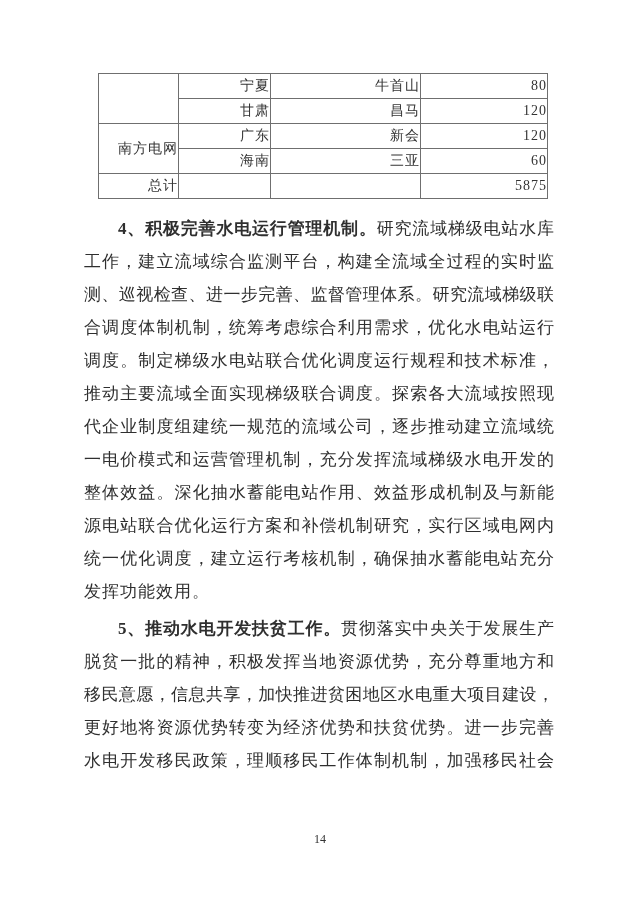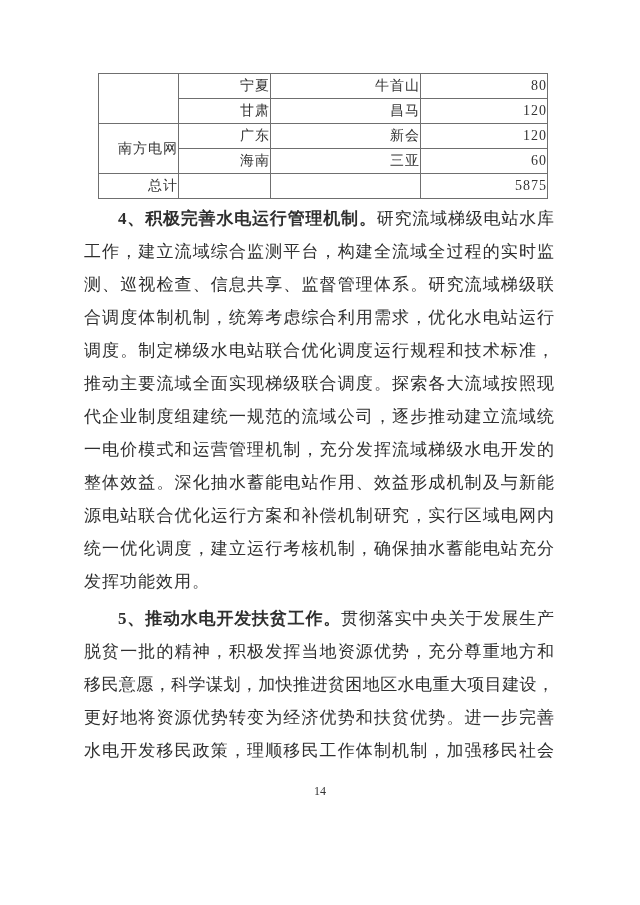--- a/index.html
+++ b/index.html
@@ -36,21 +36,21 @@
     overflow: hidden;
   }
   .col-grid    { width: 79px; }
   .col-prov    { width: 91px; }
   .col-proj    { width: 149px; margin-top: 23px; }
   .col-val     { width: 126px; margin-left: 24px; }
 
   
   .body-text {
     position: absolute;
-    left: 84px; top: 202px;
+    left: 84px; top: 212px;
     width: 470px;
     color: #2f2f2f;
   }
   .line {
     height: 33px;
     line-height: 33px;
     font-size: 17px;
     text-align: justify;
     text-align-last: justify;
     white-space: nowrap;
@@ -60,21 +60,21 @@
   [data-name="paragraph-4-lines"] .line:last-child {
     text-align-last: left;
     letter-spacing: 1px;
     white-space: normal;
   }
   .para5 { margin-top: 4px; }
 
   
   .page-number {
     position: absolute;
-    left: 0; top: 784px;
+    left: 0; top: 832px;
     width: 640px;
     text-align: center;
     font-size: 12px;
     color: #333333;
     font-family: "Liberation Serif", "DejaVu Serif", serif;
   }
 </style>
 </head>
 <body>
 
@@ -117,21 +117,21 @@
 
     <div class="para para4" data-name="paragraph-4">
       <div class="line first" data-name="paragraph-4-first-line">
         <b data-name="paragraph-4-heading">4、积极完善水电运行管理机制。</b><span data-name="paragraph-4-first-line-rest">研究流域梯级电站水库</span>
       </div>
       <div data-name="paragraph-4-lines">
 
 
           <div class="line" data-name="text-line">工作，建立流域综合监测平台，构建全流域全过程的实时监</div>
 
-          <div class="line" data-name="text-line">测、巡视检查、信息共享、监督管理体系。研究流域梯级联</div>
+          <div class="line" data-name="text-line">测、巡视检查、进一步完善、监督管理体系。研究流域梯级联</div>
 
           <div class="line" data-name="text-line">合调度体制机制，统筹考虑综合利用需求，优化水电站运行</div>
 
           <div class="line" data-name="text-line">调度。制定梯级水电站联合优化调度运行规程和技术标准，</div>
 
           <div class="line" data-name="text-line">推动主要流域全面实现梯级联合调度。探索各大流域按照现</div>
 
           <div class="line" data-name="text-line">代企业制度组建统一规范的流域公司，逐步推动建立流域统</div>
 
           <div class="line" data-name="text-line">一电价模式和运营管理机制，充分发挥流域梯级水电开发的</div>
@@ -147,21 +147,21 @@
     </div>
 
     <div class="para para5" data-name="paragraph-5">
       <div class="line first" data-name="paragraph-5-first-line">
         <b data-name="paragraph-5-heading">5、推动水电开发扶贫工作。</b><span data-name="paragraph-5-first-line-rest">贯彻落实中央关于发展生产</span>
       </div>
       <div data-name="paragraph-5-lines">
 
           <div class="line" data-name="text-line">脱贫一批的精神，积极发挥当地资源优势，充分尊重地方和</div>
 
-          <div class="line" data-name="text-line">移民意愿，科学谋划，加快推进贫困地区水电重大项目建设，</div>
+          <div class="line" data-name="text-line">移民意愿，信息共享，加快推进贫困地区水电重大项目建设，</div>
 
           <div class="line" data-name="text-line">更好地将资源优势转变为经济优势和扶贫优势。进一步完善</div>
 
           <div class="line" data-name="text-line">水电开发移民政策，理顺移民工作体制机制，加强移民社会</div>
         </div>
     </div>
 
   </div>
 
   <div class="page-number" data-name="page-number">14</div>

